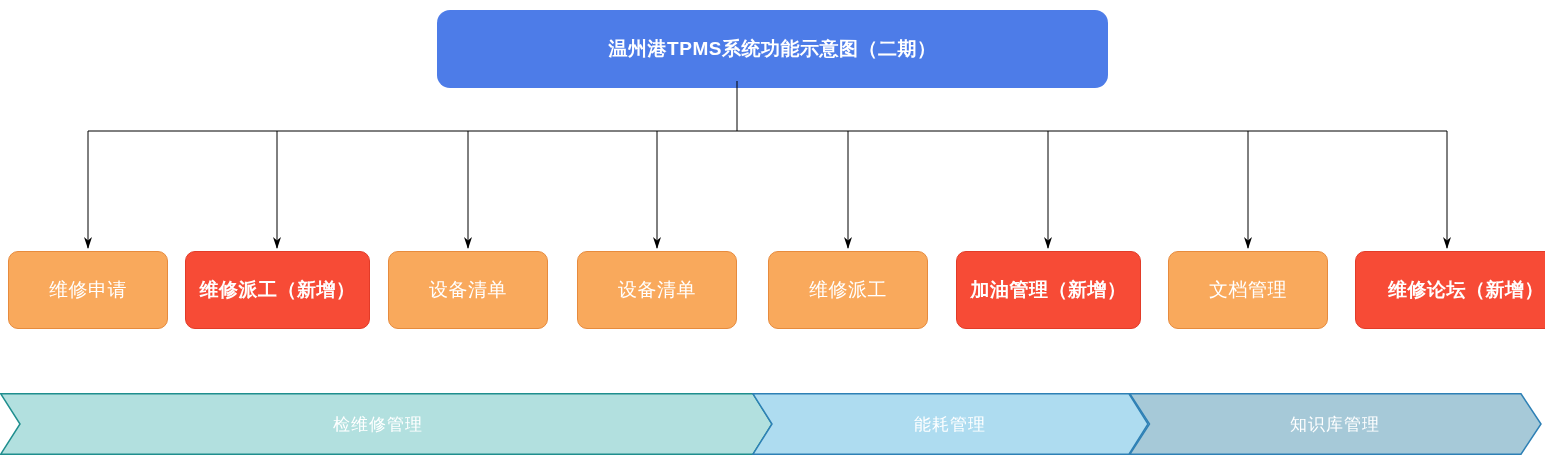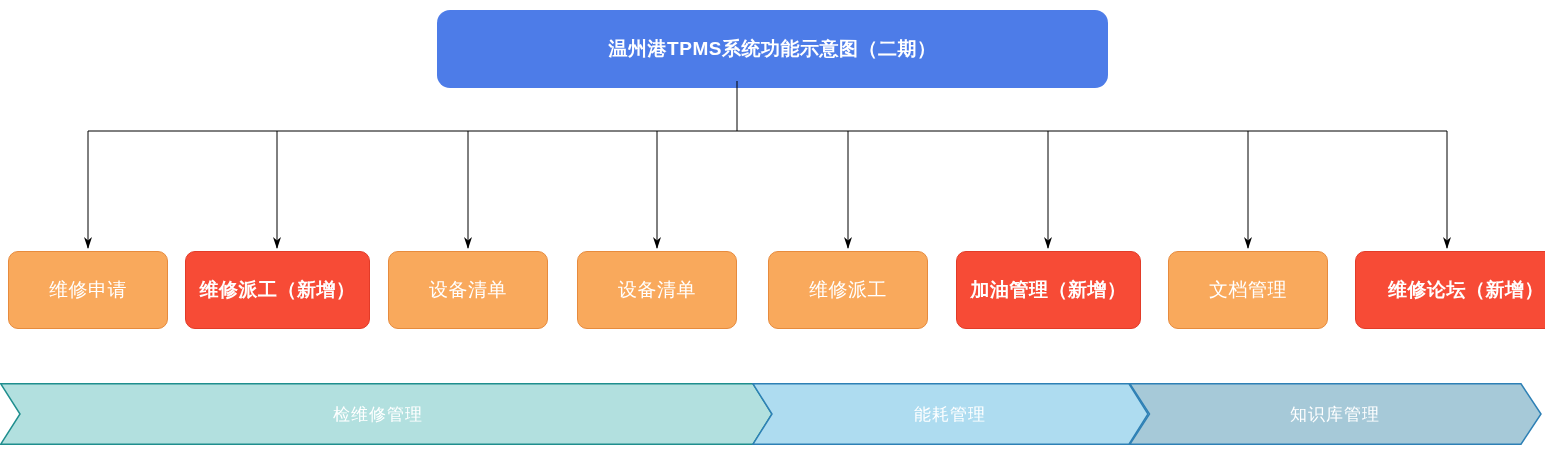--- a/index.html
+++ b/index.html
@@ -62,21 +62,21 @@
   }
   .node.new {
     background: #f74b36;
     border: 1px solid #e23b28;
     font-weight: bold;
   }
   
   .ribbon-band {
     position: absolute;
     left: 0;
-    top: 383px;
+    top: 393px;
     width: 1545px;
     height: 59px;
   }
   .ribbon-band svg {
     position: absolute;
     left: 0;
     top: 0;
   }
   .ribbon-label {
     position: absolute;

